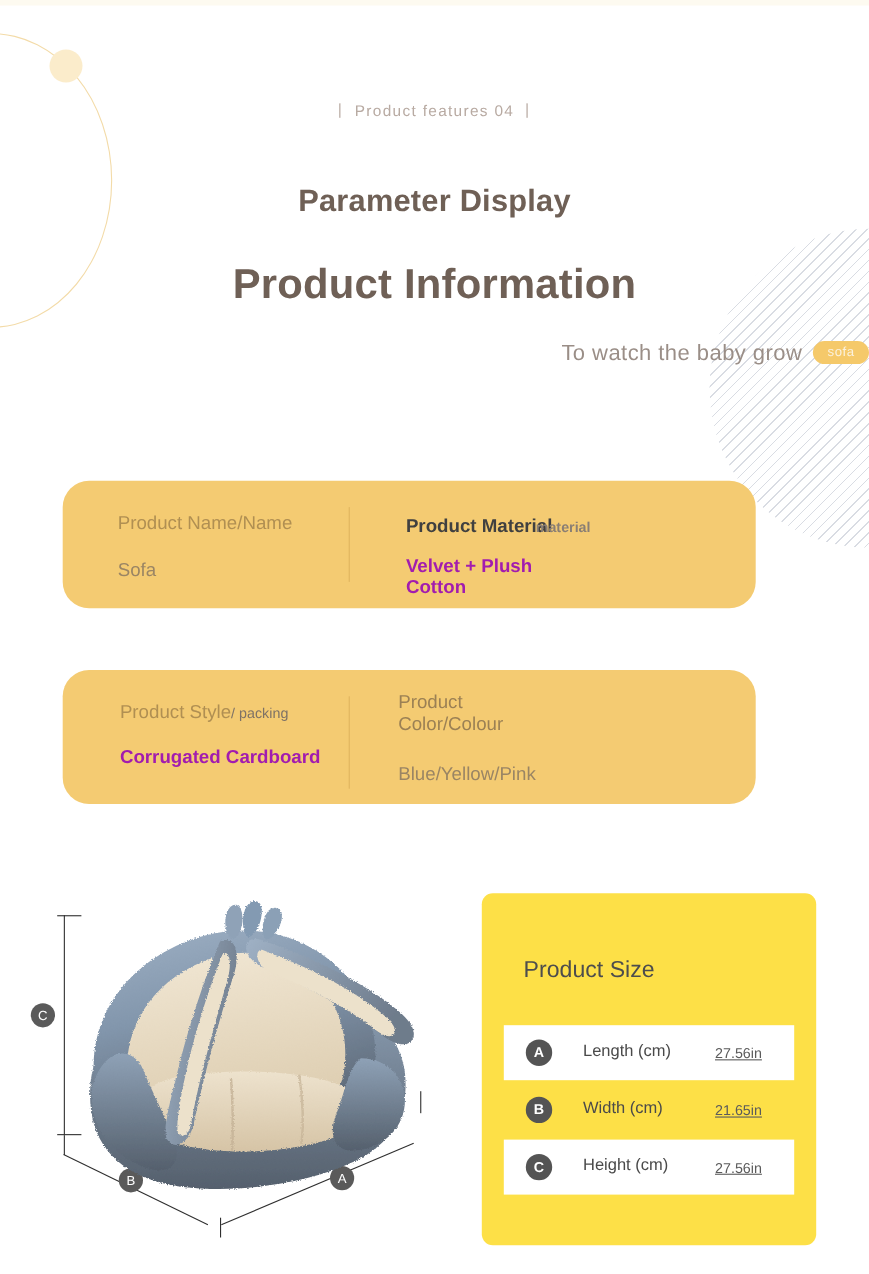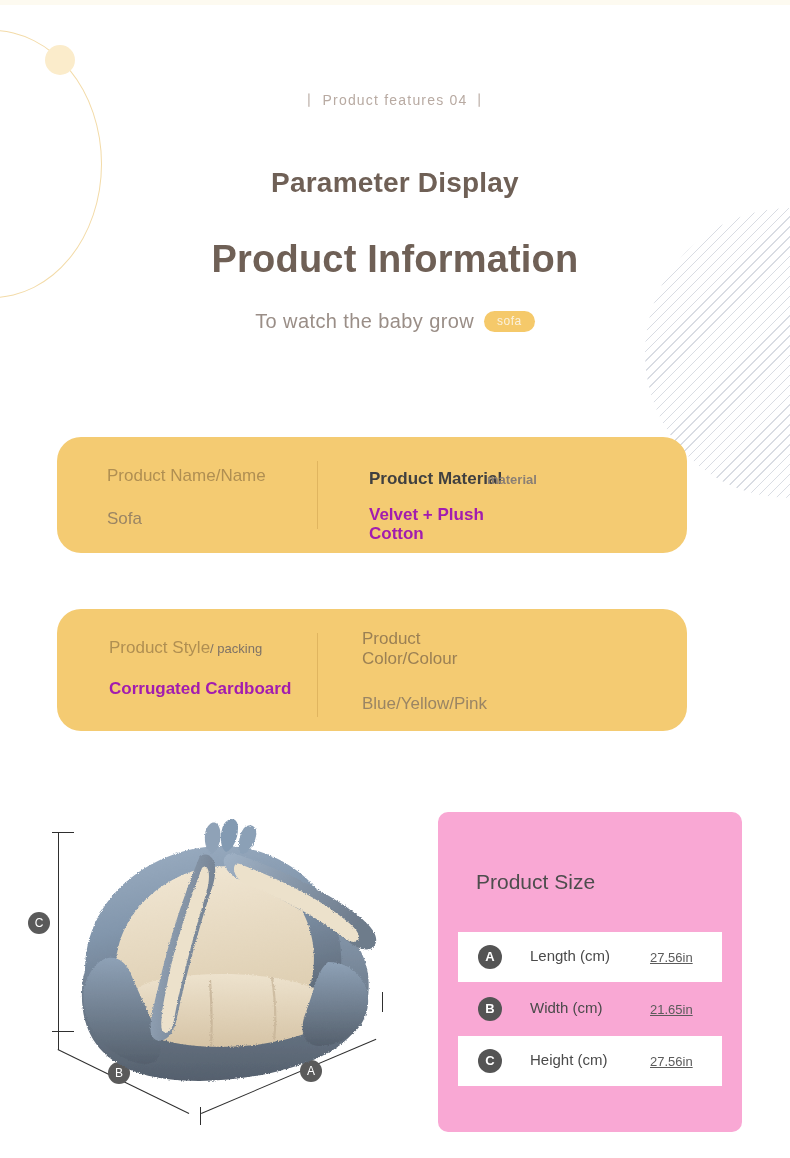--- a/index.html
+++ b/index.html
@@ -78,21 +78,21 @@
     text-align: center;
     font-size: 38px;
     font-weight: bold;
     color: #6f6056;
     letter-spacing: 0.2px;
   }
   .subline {
     position: absolute;
     left: 0; top: 310px;
     width: 790px;
-    text-align: center;
+    text-align: right;
     font-size: 20px;
     color: #9a8e87;
     letter-spacing: 0.4px;
   }
   .badge-sofa {
     display: inline-block;
     vertical-align: 3px;
     margin-left: 10px;
     background: #f5c96a;
     color: #fbf1dd;
@@ -185,21 +185,21 @@
   }
 
   
   .sofa-wrap { position: absolute; left: 40px; top: 0px; width: 340px; height: 280px; }
 
   
   .size-panel {
     position: absolute;
     left: 438px; top: 812px;
     width: 304px; height: 320px;
-    background: #f9a8d4;
+    background: #fde047;
     border-radius: 10px;
   }
   .size-title {
     position: absolute;
     left: 38px; top: 58px;
     font-size: 21px;
     color: #4d4d4d;
   }
   .size-row {
     position: absolute;

